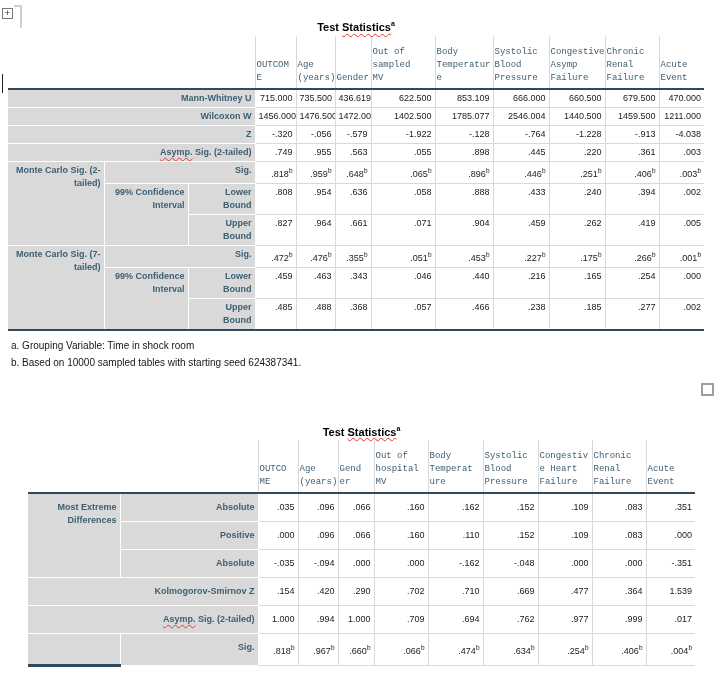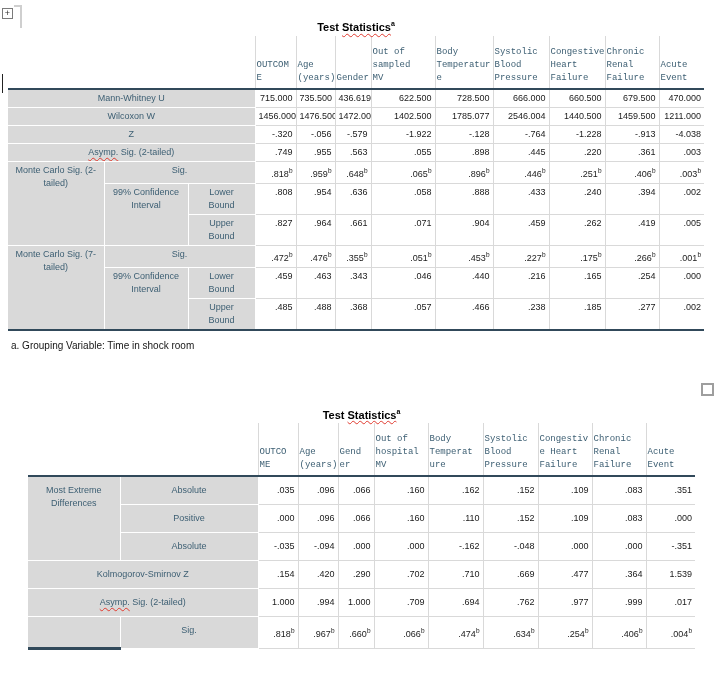--- a/index.html
+++ b/index.html
@@ -29,23 +29,23 @@
   #t1{width:696px;border-bottom:2px solid var(--thick_border);}
   #t2{width:667px;border-bottom:1px solid #cfcfcf;}
   .spss th,.spss td{font-size:9px;line-height:13px;vertical-align:top;overflow:hidden;}
   .spss th.h{
     color:var(--label_text);font-weight:normal;text-align:left;vertical-align:bottom;
     white-space:pre-line;border-left:1px solid var(--grid_line);
     border-bottom:2px solid var(--thick_border);padding:10px 1px 3px 1px;font-family:Liberation Mono, monospace;
   }
   .spss th.corner{border-bottom:2px solid var(--thick_border);}
   .spss td.l{
-    background:var(--label_bg);color:var(--label_text);text-align:center;
+    background:var(--label_bg);color:var(--label_text);text-align:right;
     border-bottom:1px solid #fff;border-right:1px solid #fff;
-    padding:2px 3px;white-space:pre-line;
+    padding:2px 3px;white-space:pre-line;font-weight:bold;
   }
   .spss td.v{
     color:var(--value_text);text-align:right;
     border-left:1px solid var(--grid_line);border-bottom:1px solid var(--grid_line);
     padding:2px 3px;
   }
   .spss td.v sup{font-size:6.5px;}
   #t2 td.l,#t2 td.v{padding-top:7px;padding-bottom:7px;}
   #t2 tr:last-child td.l:first-child{border-bottom:3px solid var(--thick_border);}
   .footnotes{margin:6px 0 0 3px;}
@@ -88,37 +88,37 @@
           <th class="h">Gender</th>
           <th class="h">Out of sampled
 MV</th>
           <th class="h">Body
 Temperatur
 e</th>
           <th class="h">Systolic
 Blood
 Pressure</th>
           <th class="h">Congestive
-Heart
+Asymp
 Failure</th>
           <th class="h">Chronic
 Renal
 Failure</th>
           <th class="h">Acute
 Event</th>
         </tr>
       </thead>
       <tbody>
         <tr>
           <td class="l" colspan="3">Mann-Whitney U</td>
           <td class="v"><span>715.000</span></td>
           <td class="v"><span>735.500</span></td>
           <td class="v"><span>436.619</span></td>
           <td class="v"><span>622.500</span></td>
-          <td class="v"><span>728.500</span></td>
+          <td class="v"><span>853.109</span></td>
           <td class="v"><span>666.000</span></td>
           <td class="v"><span>660.500</span></td>
           <td class="v"><span>679.500</span></td>
           <td class="v"><span>470.000</span></td>
         </tr>
         <tr>
           <td class="l" colspan="3">Wilcoxon W</td>
           <td class="v"><span>1456.000</span></td>
           <td class="v"><span>1476.500</span></td>
           <td class="v"><span>1472.000</span></td>
@@ -234,20 +234,21 @@
           <td class="v"><span>.466</span></td>
           <td class="v"><span>.238</span></td>
           <td class="v"><span>.185</span></td>
           <td class="v"><span>.277</span></td>
           <td class="v"><span>.002</span></td>
         </tr>
       </tbody>
     </table>
   <div class="footnotes">
     <div class="footnote">a. Grouping Variable: Time in shock room</div>
+    <div class="footnote">b. Based on 10000 sampled tables with starting seed 624387341.</div>
   </div>
 </div>
 
 <div class="block2">
   <div class="title"><span>Test </span><span class="sq">Statistics</span><sup>a</sup></div>
   <table class="spss" id="t2">
     <colgroup>
       <col style="width:92px">
         <col style="width:138px">
       <col style="width:40px">

